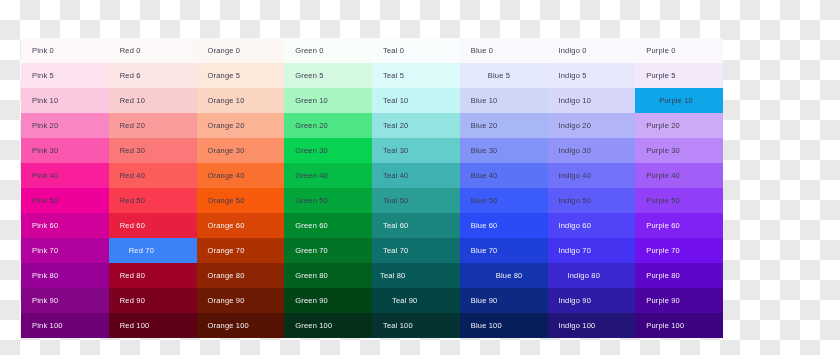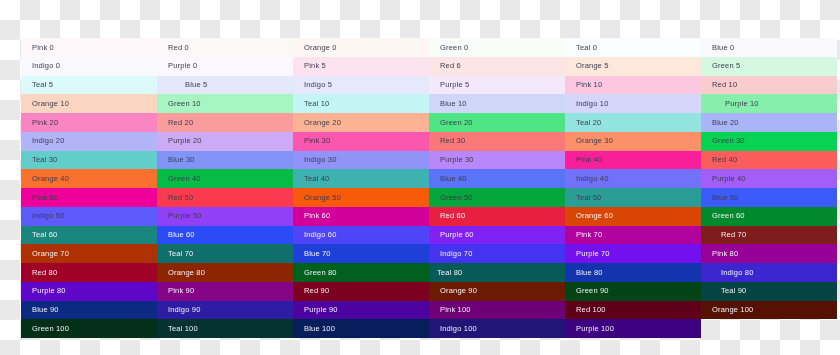--- a/index.html
+++ b/index.html
@@ -18,24 +18,24 @@
       linear-gradient(45deg, #e9e9e9 25%, transparent 25%, transparent 75%, #e9e9e9 75%, #e9e9e9),
       linear-gradient(45deg, #e9e9e9 25%, transparent 25%, transparent 75%, #e9e9e9 75%, #e9e9e9);
     background-size: 40px 40px;
     background-position: 0 0, 20px 20px;
   }
 
   #palette-grid {
     position: absolute;
     left: 21px;
     top: 38px;
-    width: 816px;
+    width: 702px;
     height: 300px;
     display: grid;
-    grid-template-columns: repeat(6, 1fr);
+    grid-template-columns: repeat(8, 1fr);
     grid-auto-rows: 1fr;
   }
 
   .swatch {
     position: relative;
     display: flex;
     align-items: center;
     padding-left: 11px;
     box-sizing: border-box;
     overflow: hidden;
@@ -118,21 +118,21 @@
     </div>
     <div class="swatch" style="background-color: rgb(195, 245, 245);">
       <span class="swatch-label label-dark">Teal 10</span>
     </div>
     <div class="swatch" style="background-color: rgb(206, 215, 248);">
       <span class="swatch-label label-dark">Blue 10</span>
     </div>
     <div class="swatch" style="background-color: rgb(213, 214, 249);">
       <span class="swatch-label label-dark">Indigo 10</span>
     </div>
-    <div class="swatch" style="background-color: #86efac; padding-left: 24px;">
+    <div class="swatch" style="background-color: #0ea5e9; padding-left: 24px;">
       <span class="swatch-label label-dark">Purple 10</span>
     </div>
     <div class="swatch" style="background-color: rgb(250, 133, 195);">
       <span class="swatch-label label-dark">Pink 20</span>
     </div>
     <div class="swatch" style="background-color: rgb(251, 156, 156);">
       <span class="swatch-label label-dark">Red 20</span>
     </div>
     <div class="swatch" style="background-color: rgb(252, 178, 148);">
       <span class="swatch-label label-dark">Orange 20</span>
@@ -244,26 +244,29 @@
     </div>
     <div class="swatch" style="background-color: rgb(80, 68, 249);">
       <span class="swatch-label label-light">Indigo 60</span>
     </div>
     <div class="swatch" style="background-color: rgb(129, 34, 245);">
       <span class="swatch-label label-light">Purple 60</span>
     </div>
     <div class="swatch" style="background-color: rgb(178, 2, 158);">
       <span class="swatch-label label-light">Pink 70</span>
     </div>
-    <div class="swatch" style="background-color: #7f1d1d; padding-left: 20px;">
+    <div class="swatch" style="background-color: #3b82f6; padding-left: 20px;">
       <span class="swatch-label label-light">Red 70</span>
     </div>
     <div class="swatch" style="background-color: rgb(173, 49, 1);">
       <span class="swatch-label label-light">Orange 70</span>
     </div>
+    <div class="swatch" style="background-color: rgb(3, 115, 37);">
+      <span class="swatch-label label-light">Green 70</span>
+    </div>
     <div class="swatch" style="background-color: rgb(15, 111, 106);">
       <span class="swatch-label label-light">Teal 70</span>
     </div>
     <div class="swatch" style="background-color: rgb(31, 64, 216);">
       <span class="swatch-label label-light">Blue 70</span>
     </div>
     <div class="swatch" style="background-color: rgb(68, 51, 240);">
       <span class="swatch-label label-light">Indigo 70</span>
     </div>
     <div class="swatch" style="background-color: rgb(114, 17, 237);">
@@ -277,21 +280,21 @@
     </div>
     <div class="swatch" style="background-color: rgb(141, 37, 3);">
       <span class="swatch-label label-light">Orange 80</span>
     </div>
     <div class="swatch" style="background-color: rgb(2, 96, 31);">
       <span class="swatch-label label-light">Green 80</span>
     </div>
     <div class="swatch" style="background-color: rgb(7, 90, 87); padding-left: 8px;">
       <span class="swatch-label label-light">Teal 80</span>
     </div>
-    <div class="swatch" style="background-color: rgb(20, 52, 173);">
+    <div class="swatch" style="background-color: rgb(20, 52, 173); justify-content: center;">
       <span class="swatch-label label-light">Blue 80</span>
     </div>
     <div class="swatch" style="background-color: rgb(58, 39, 207); padding-left: 20px;">
       <span class="swatch-label label-light">Indigo 80</span>
     </div>
     <div class="swatch" style="background-color: rgb(95, 7, 200);">
       <span class="swatch-label label-light">Purple 80</span>
     </div>
     <div class="swatch" style="background-color: rgb(132, 6, 135);">
       <span class="swatch-label label-light">Pink 90</span>

